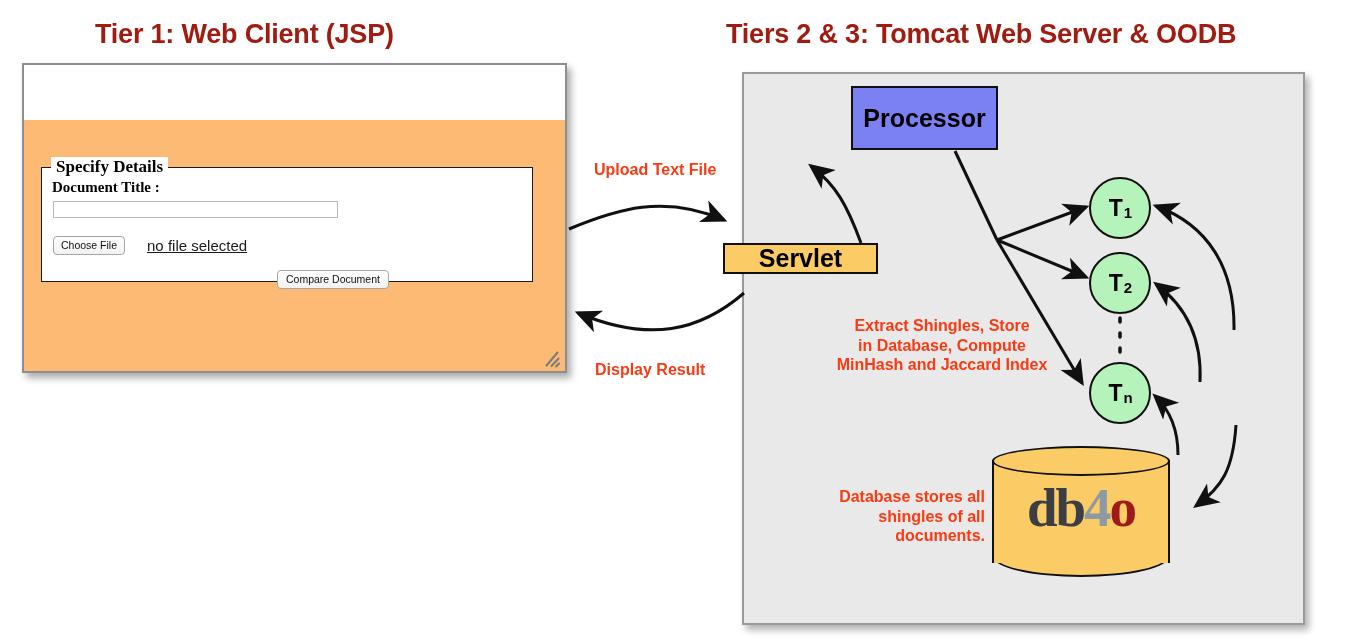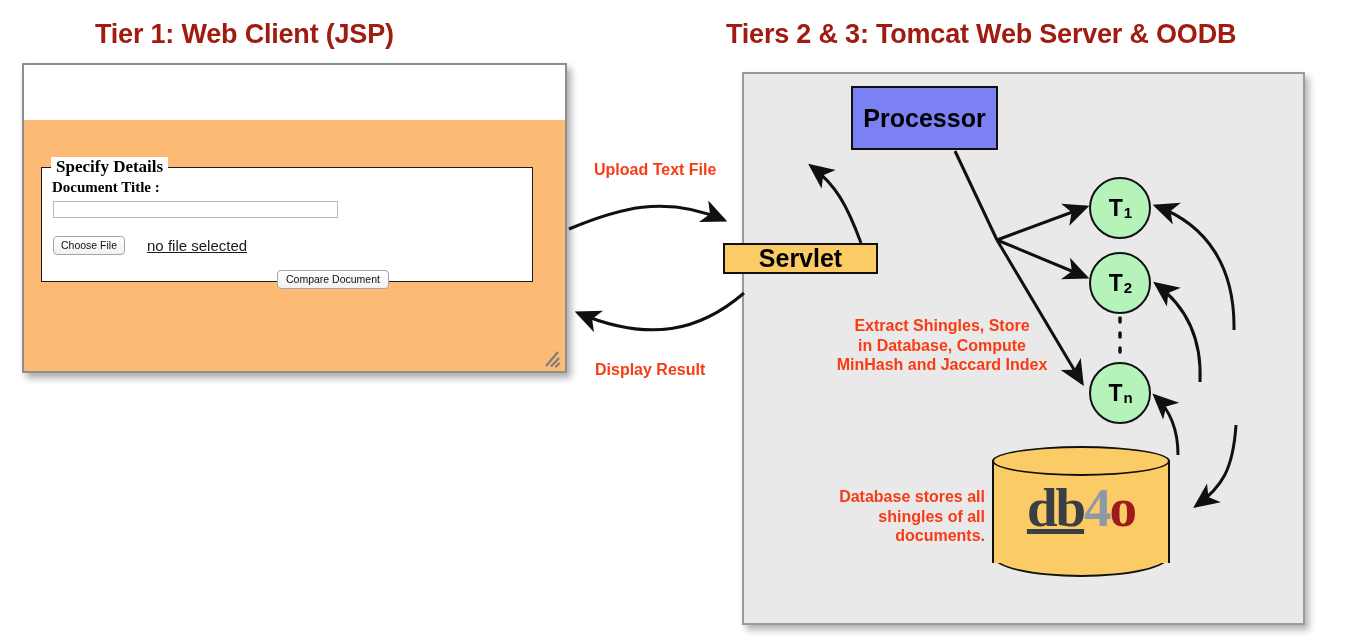--- a/index.html
+++ b/index.html
@@ -124,21 +124,21 @@
   }
   .cyl-top{
     position:absolute;left:0;top:0;width:178px;height:30px;
     background:#fbcb66;border:2.5px solid #101010;border-radius:50%;box-sizing:border-box;
   }
   .cyl-label{
     position:absolute;left:0;top:34px;width:178px;text-align:center;
     font-family:"Liberation Serif",serif;font-weight:bold;font-size:55px;
     letter-spacing:-2px;line-height:1;
   }
-  .db-dark{color:#3b3f43;text-decoration:underline;}
+  .db-dark{color:#3b3f43;}
   .db-gray{color:#8d9aa6;}
   .db-red{color:#9e1b1b;}
 
   
   .annot{
     position:absolute;font-weight:bold;white-space:pre-line;
     font-family:"Liberation Sans",sans-serif;line-height:1.22;
   }
   .annot-flow{color:#f93a12;font-size:16px;}
   .annot-head{color:#a01b10;font-size:20px;}

